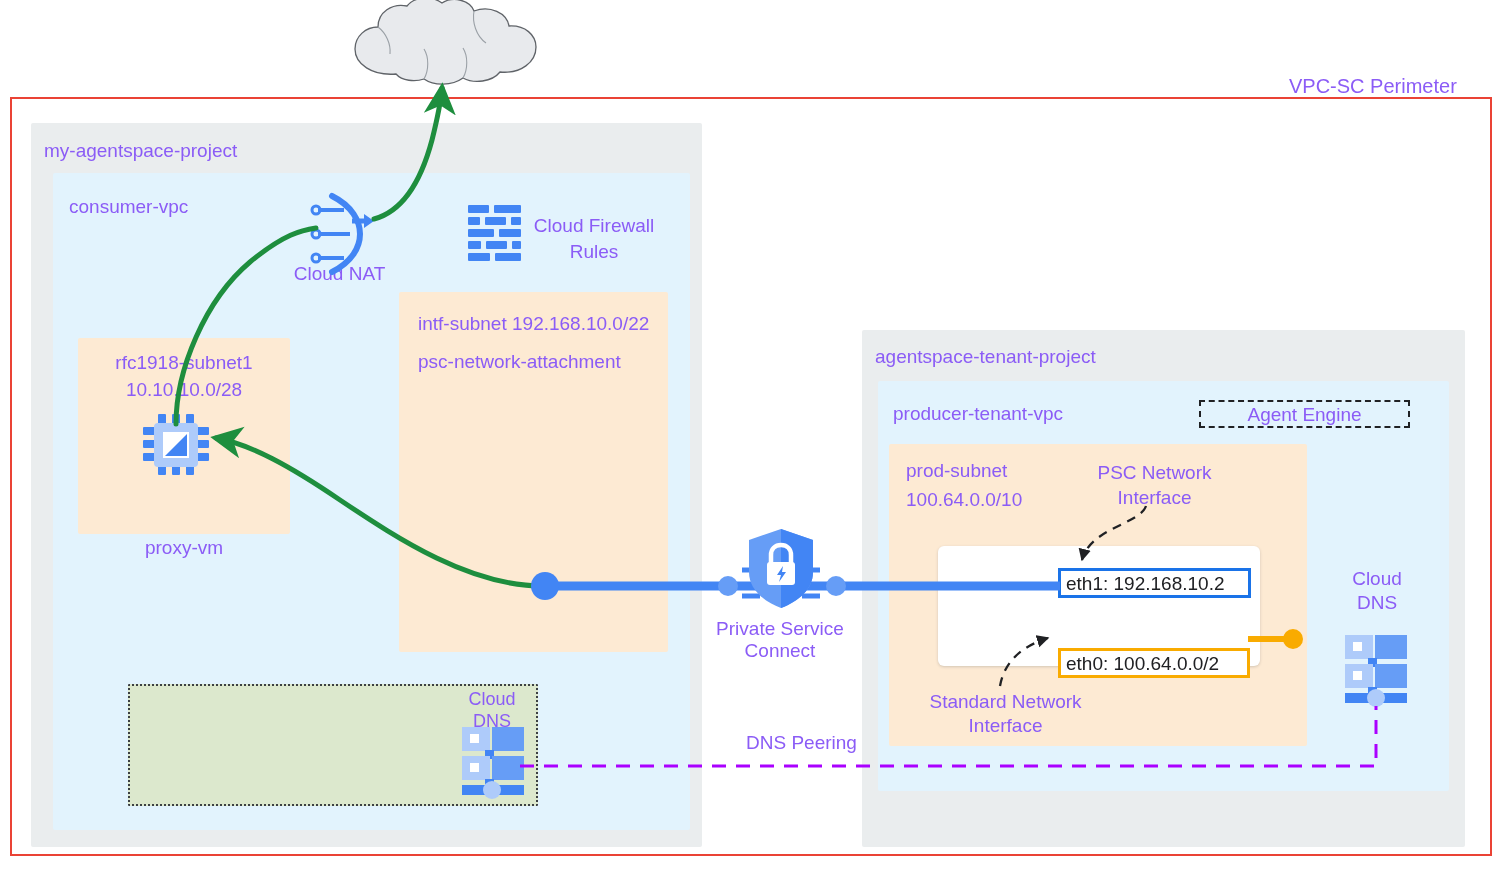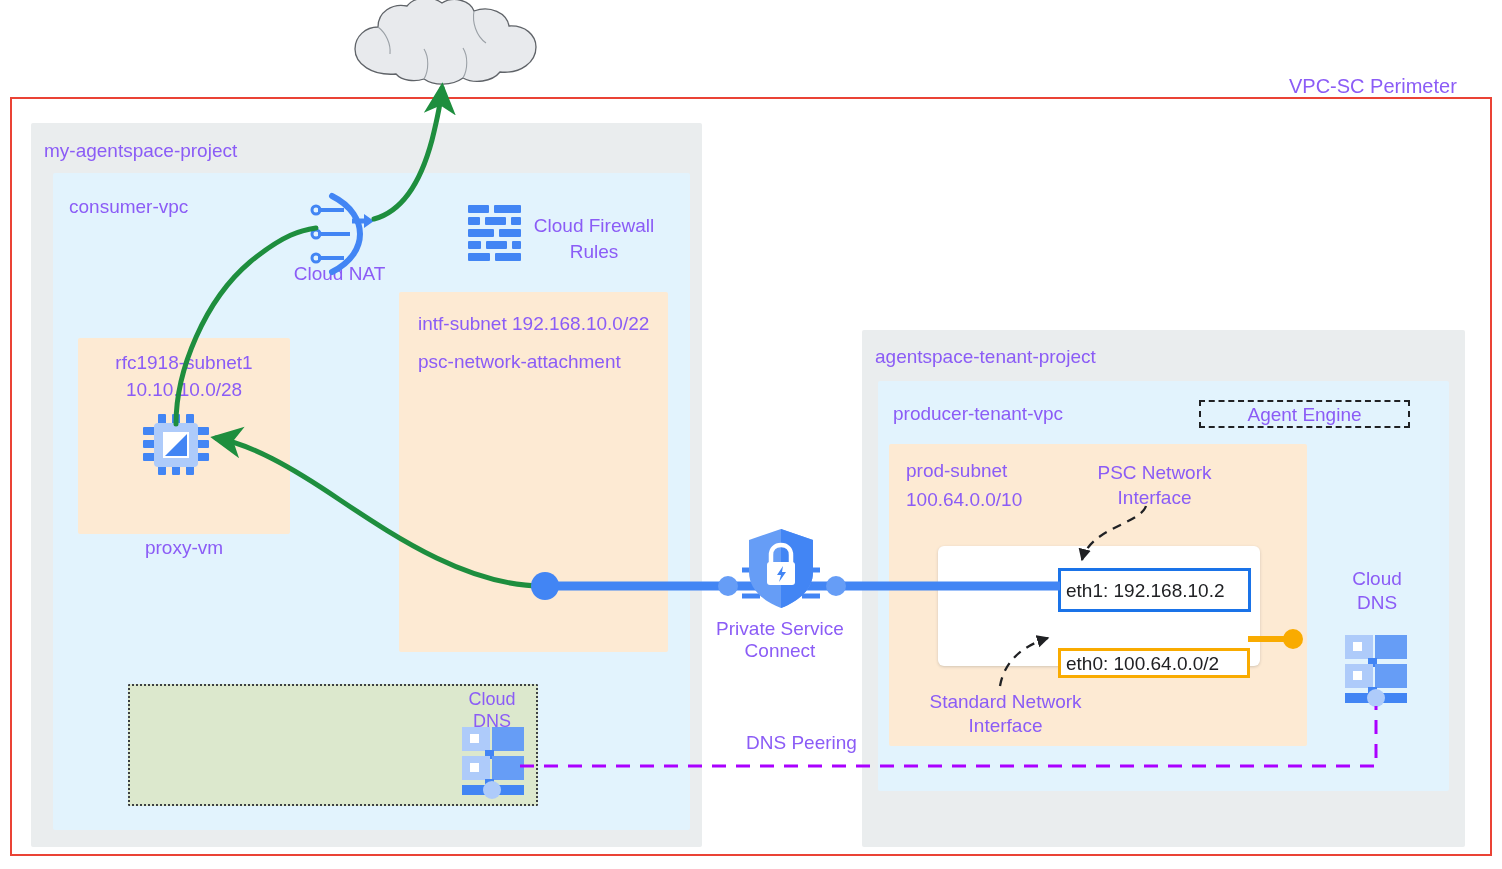--- a/index.html
+++ b/index.html
@@ -134,21 +134,21 @@
   <div class="lbl f19" style="left:906px; top:488px;">100.64.0.0/10</div>
 
   <div class="lbl f19 c" style="left:1082px; top:461px; width:145px;">PSC Network</div>
   <div class="lbl f19 c" style="left:1082px; top:486px; width:145px;">Interface</div>
 
   <div class="lbl f19 c" style="left:918px; top:690px; width:175px;">Standard Network</div>
   <div class="lbl f19 c" style="left:918px; top:714px; width:175px;">Interface</div>
 
   <div class="abs vmbox" style="left:938px; top:546px; width:322px; height:120px;"></div>
 
-  <div class="chip blue" style="left:1058px; top:568px; width:193px; height:44px;">eth1: 192.168.10.2</div>
+  <div class="chip blue" style="left:1058px; top:568px; width:193px; height:30px;">eth1: 192.168.10.2</div>
   <div class="chip amber" style="left:1058px; top:624px; width:192px; height:30px;margin-top:24px;">eth0: 100.64.0.0/2</div>
 
   <div class="lbl f19 c" style="left:1332px; top:567px; width:90px;">Cloud</div>
   <div class="lbl f19 c" style="left:1332px; top:591px; width:90px;">DNS</div>
 
   <div class="lbl f20 c" style="left:368px; top:30px; width:150px;">Internet</div>
 
   <svg class="layer" viewBox="0 0 1502 869">
     <defs>
       <marker id="greenArrow" viewBox="0 0 12 12" refX="9" refY="6" markerWidth="7" markerHeight="7" orient="auto-start-reverse">

